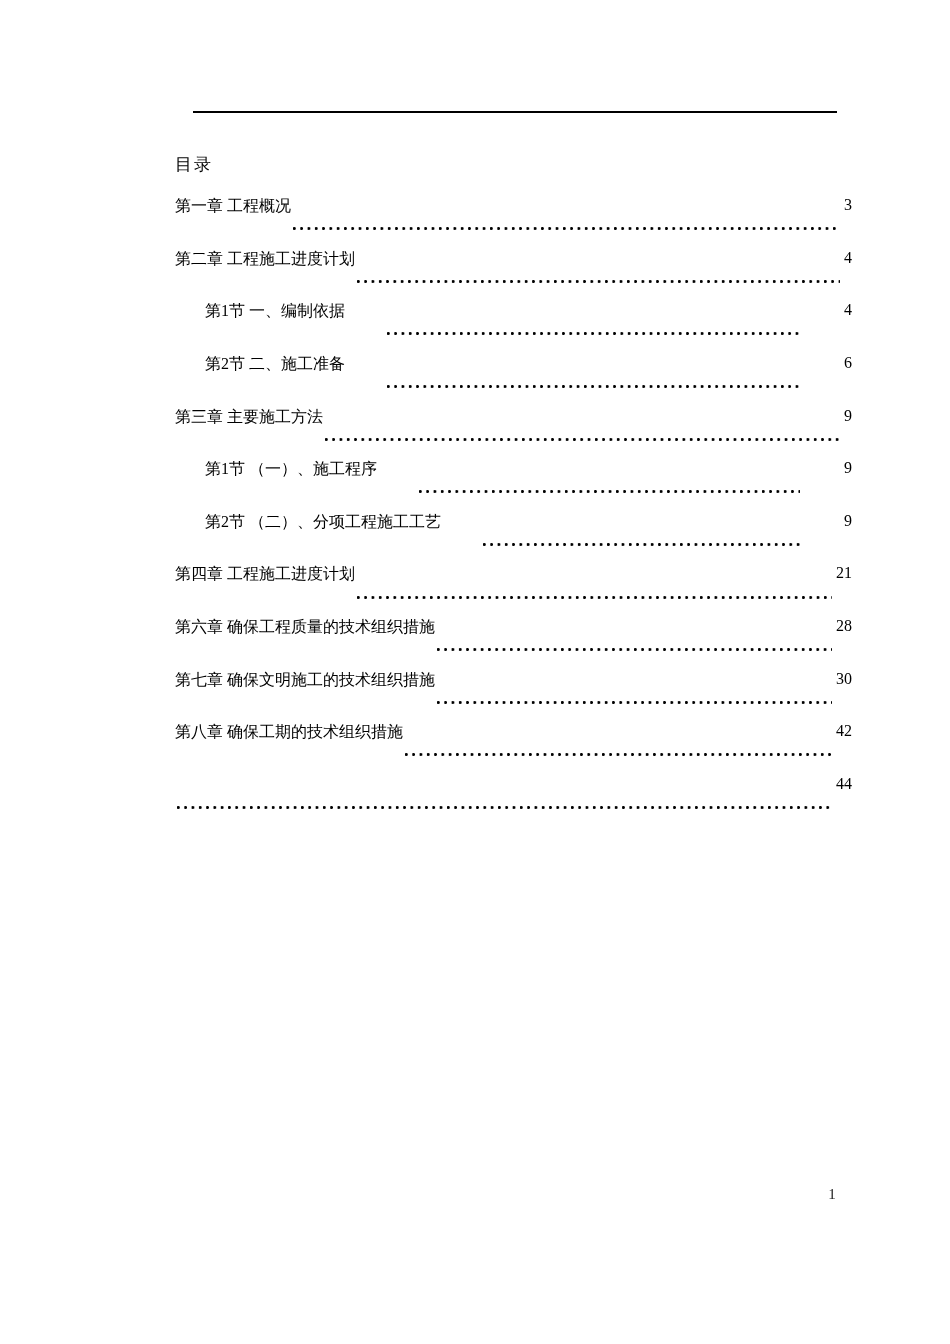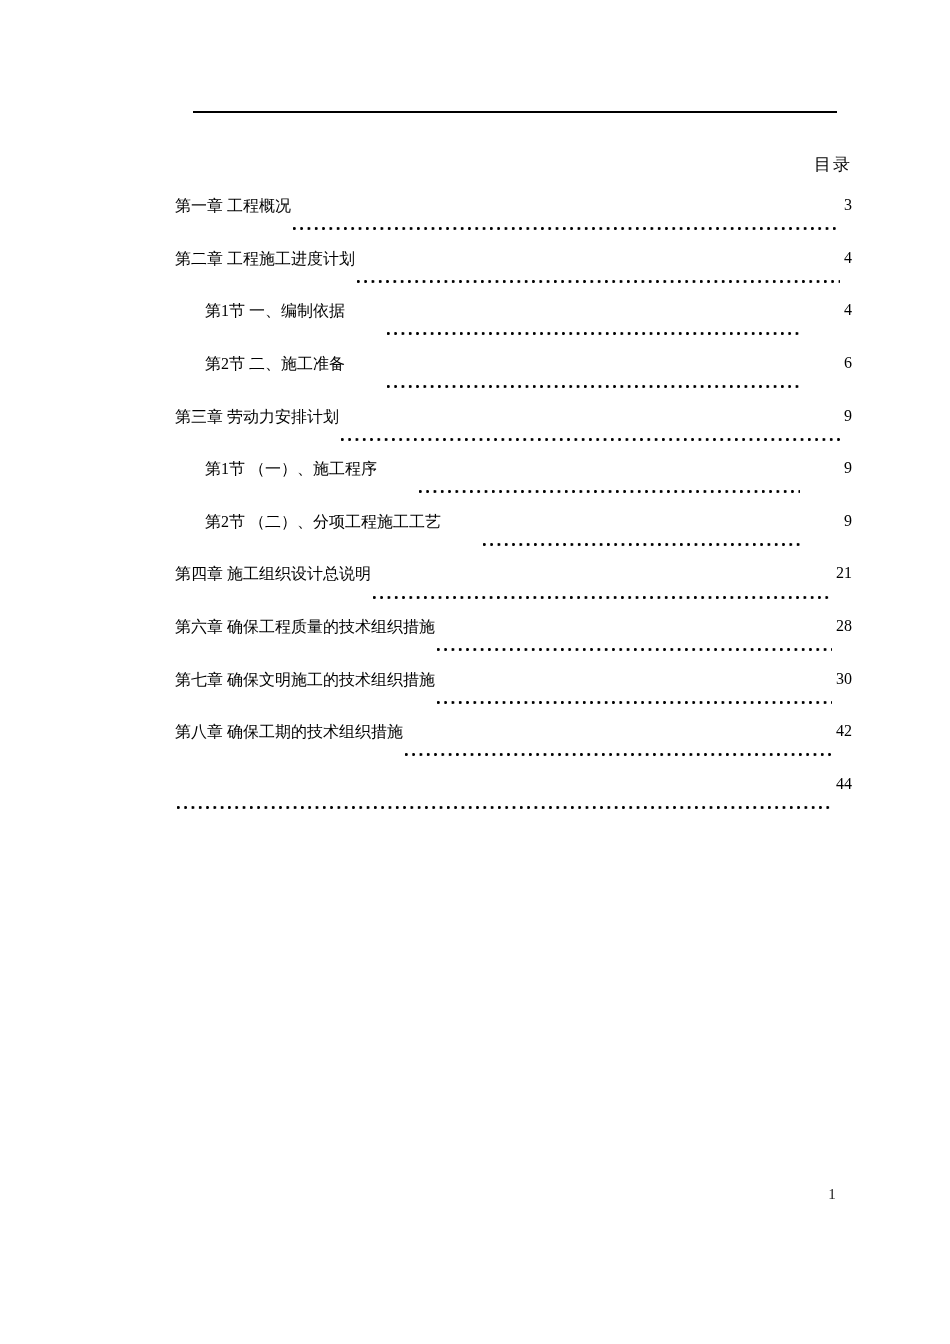--- a/index.html
+++ b/index.html
@@ -17,21 +17,21 @@
     top: 111px;
     width: 644px;
     height: 2px;
     background: #000000;
   }
   .toc-title {
     position: absolute;
     left: 175px;
     top: 153px;
     width: 677px;
-    text-align: right;
+    text-align: left;
     font-size: 17px;
     line-height: 24px;
     letter-spacing: 2px;
     color: #000000;
     white-space: nowrap;
   }
   .toc-list {
     position: absolute;
     left: 175px;
     top: 196px;
@@ -92,36 +92,36 @@
       <span class="toc-label">第1节 一、编制依据</span>
       <span class="toc-leader"></span>
       <span class="toc-page">4</span>
     </div>
       <div class="toc-row level-2">
       <span class="toc-label">第2节 二、施工准备</span>
       <span class="toc-leader"></span>
       <span class="toc-page">6</span>
     </div>
       <div class="toc-row level-1">
-      <span class="toc-label">第三章 劳动力安排计划</span>
+      <span class="toc-label">第三章 主要施工方法</span>
       <span class="toc-leader"></span>
       <span class="toc-page">9</span>
     </div>
       <div class="toc-row level-2">
       <span class="toc-label">第1节 （一）、施工程序</span>
       <span class="toc-leader"></span>
       <span class="toc-page">9</span>
     </div>
       <div class="toc-row level-2">
       <span class="toc-label">第2节 （二）、分项工程施工工艺</span>
       <span class="toc-leader"></span>
       <span class="toc-page">9</span>
     </div>
       <div class="toc-row level-1">
-      <span class="toc-label">第四章 施工组织设计总说明</span>
+      <span class="toc-label">第四章 工程施工进度计划</span>
       <span class="toc-leader"></span>
       <span class="toc-page">21</span>
     </div>
       <div class="toc-row level-1">
       <span class="toc-label">第六章 确保工程质量的技术组织措施</span>
       <span class="toc-leader"></span>
       <span class="toc-page">28</span>
     </div>
       <div class="toc-row level-1">
       <span class="toc-label">第七章 确保文明施工的技术组织措施</span>

